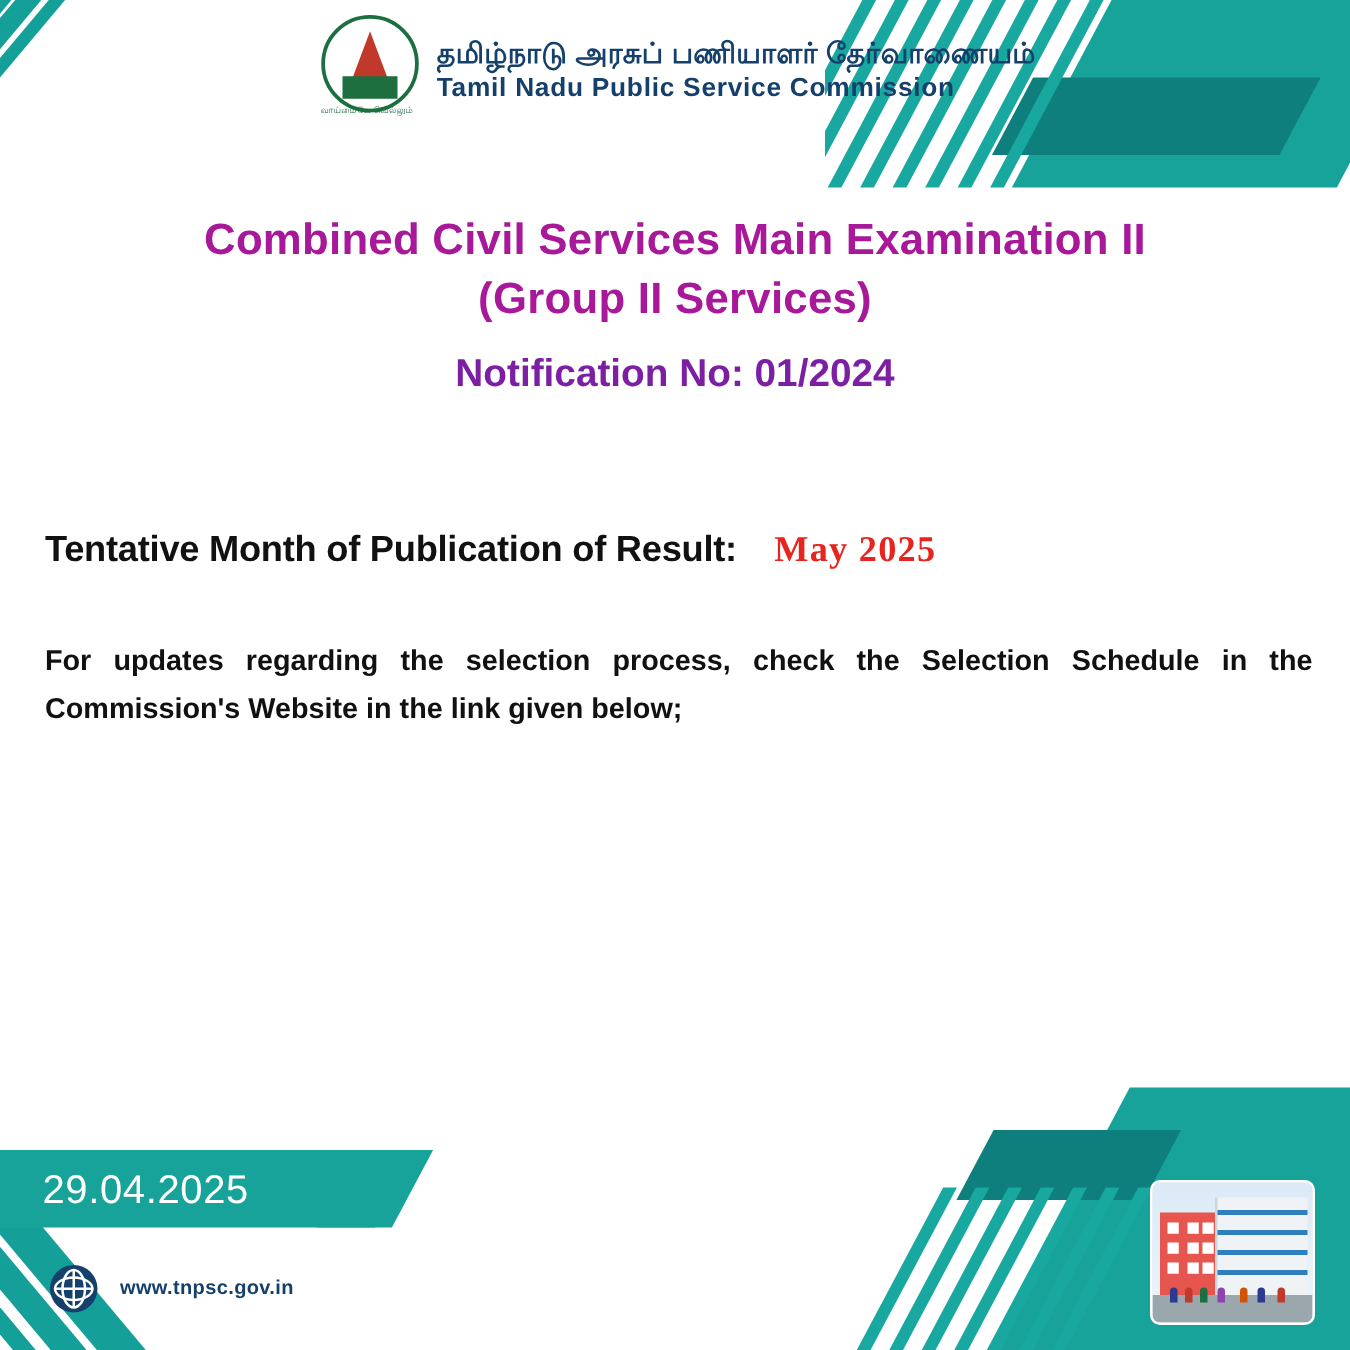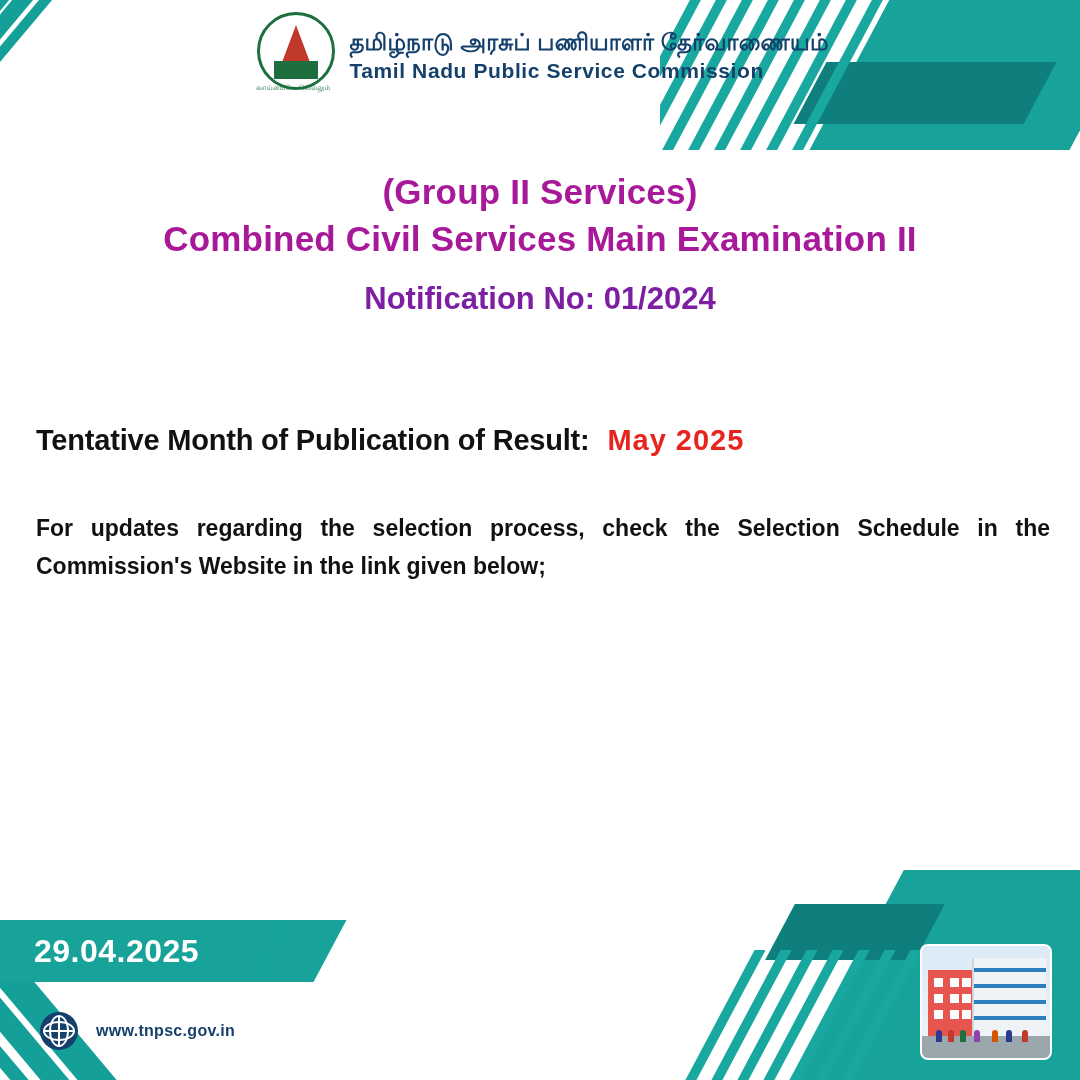--- a/index.html
+++ b/index.html
@@ -236,22 +236,23 @@
   }
   .result-line {
     font-size: 29px;
     font-weight: bold;
     color: #111111;
     letter-spacing: -0.2px;
     white-space: nowrap;
   }
   .result-line .value {
     color: #e8241e;
-    margin-left: 10px;
+    margin-left: 22px;
     letter-spacing: 1px;
+    font-family: Liberation Serif, serif;
   }
   .para {
     margin-top: 52px;
     font-size: 23px;
     font-weight: bold;
     color: #111111;
     line-height: 1.66;
     text-align: justify;
     width: 1014px;
   }
@@ -279,21 +280,21 @@
     width: 60px;
     height: 62px;
     background: #17a39a;
     transform: skewX(-28deg);
   }
   .date-text {
     position: relative;
     z-index: 2;
     color: #ffffff;
     font-size: 32px;
-    font-weight: bold;
+    font-weight: normal;
     padding-left: 34px;
     letter-spacing: 0.5px;
     text-align: right;
   }
 
   
   .website {
     position: absolute;
     left: 40px;
     bottom: 30px;
@@ -442,22 +443,22 @@
       <div class="capt">வாய்மையே வெல்லும்</div>
     </div>
     <div class="org-text">
       <div class="org-ta">தமிழ்நாடு அரசுப் பணியாளர் தேர்வாணையம்</div>
       <div class="org-en">Tamil Nadu Public Service Commission</div>
     </div>
   </div>
 
   <div class="title-block">
     <div class="title-main">
+      <div>Combined Civil Services Main Examination II</div>
       <div>(Group II Services)</div>
-      <div>Combined Civil Services Main Examination II</div>
     </div>
     <div class="title-sub">Notification No: 01/2024</div>
   </div>
 
   <div class="body-block">
     <div class="result-line">
       <span>Tentative Month of Publication of Result:</span>
       <span class="value">May  2025</span>
     </div>
     <div class="para">

